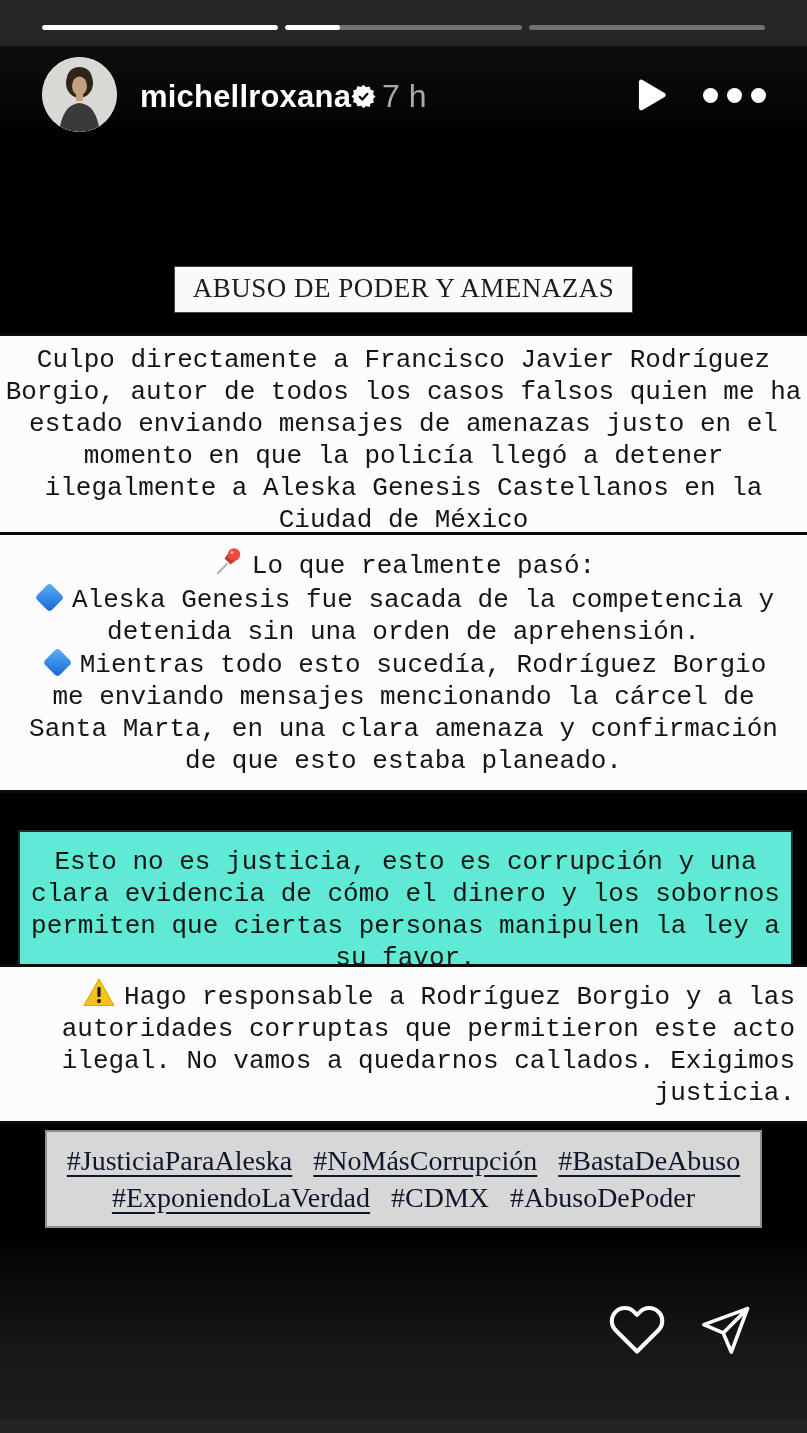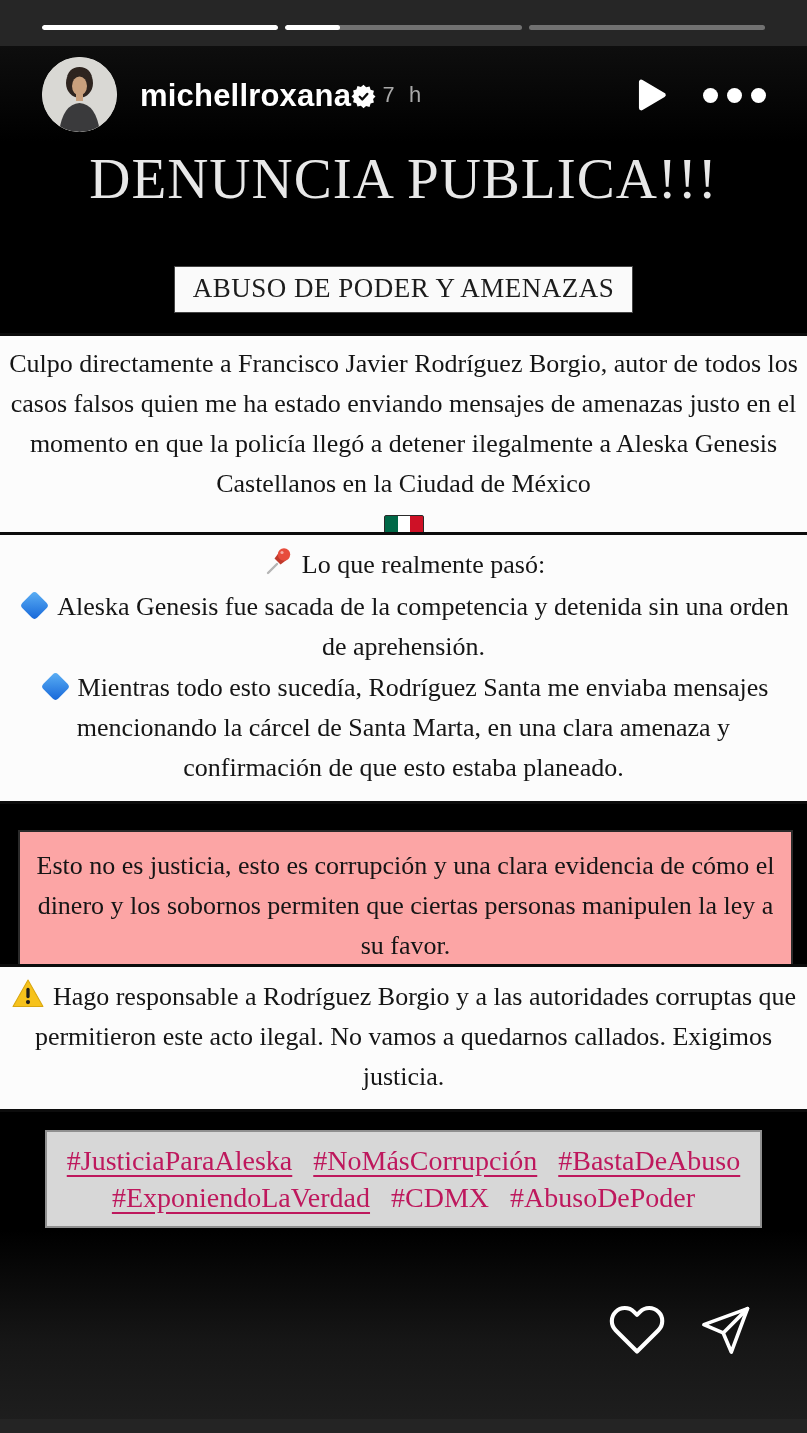--- a/index.html
+++ b/index.html
@@ -12,50 +12,50 @@
   
   .top-strip{position:absolute;top:0;left:0;right:0;height:46px;background:#262626;}
   .progress-row{position:absolute;top:25px;left:42px;right:42px;height:5px;display:flex;gap:7px;}
   .progress-track{flex:1;height:5px;border-radius:3px;background:rgba(255,255,255,0.35);overflow:hidden;}
   .progress-fill{height:100%;background:#fff;border-radius:3px;}
   .header{position:absolute;top:46px;left:0;right:0;height:96px;
     background:linear-gradient(180deg,#0e0e0e 0%, rgba(0,0,0,0) 100%);}
   .avatar{position:absolute;top:57px;left:42px;width:75px;height:75px;border-radius:50%;overflow:hidden;background:#d8d8d4;}
   .user-row{position:absolute;top:78px;left:140px;display:flex;align-items:center;}
   .username{color:#fff;font-weight:bold;font-size:31px;letter-spacing:.2px;text-shadow:0 0 2px rgba(0,0,0,.6);}
-  .timestamp{color:#a9a9a9;font-size:22px;margin-left:6px;font-family:Liberation Mono, monospace;}
+  .timestamp{color:#a9a9a9;font-size:32px;margin-left:6px;}
   .badge{width:25px;height:25px;display:inline-block;}
   .play-btn{position:absolute;top:70px;left:624px;width:50px;height:50px;display:flex;align-items:center;justify-content:center;}
   .more-btn{position:absolute;top:80px;left:699px;width:70px;height:30px;display:flex;align-items:center;justify-content:center;gap:9px;}
   .dot{width:15px;height:15px;border-radius:50%;background:#fff;}
   
   .serif{font-family:"Liberation Serif","DejaVu Serif",serif;}
   .story-title{position:absolute;top:146px;left:0;right:0;text-align:center;
     color:#e8e8e8;font-size:57px;letter-spacing:1px;white-space:nowrap;}
   .banner-wrap{position:absolute;top:266px;left:0;right:0;text-align:center;}
   .banner{display:inline-block;background:#fafafa;color:#1c1c1c;font-size:27px;
     padding:6px 18px 8px;border:1px solid #444;letter-spacing:.5px;}
   .white-block{position:absolute;left:0;right:0;background:#fcfcfc;color:#151515;
-    font-size:26px;line-height:40px;text-align:center;border-top:3px solid #0c0c0c;border-bottom:3px solid #0c0c0c;}
+    font-size:26px;line-height:32px;text-align:center;border-top:3px solid #0c0c0c;border-bottom:3px solid #0c0c0c;font-family:Liberation Mono, monospace;}
   .block-accusation{top:333px;padding:8px 4px 6px;}
   .block-facts{top:532px;padding:8px 2px 12px;}
-  .block-justice{top:830px;left:18px;right:14px;padding:14px 10px;background:#fca5a5;
+  .block-justice{top:830px;left:18px;right:14px;padding:14px 10px;background:#5eead4;
     border:2px solid #2a2a2a;}
-  .block-warning{top:964px;padding:10px 6px 12px;}
+  .block-warning{top:964px;padding:10px 12px 12px;text-align:right;}
   .facts-heading{margin:2px 0 2px;}
   .bullet-item{margin:1px 16px;}
   .diamond{display:inline-block;width:21px;height:21px;border-radius:4px;
     background:linear-gradient(135deg,#5db1f5 0%,#1565d8 100%);
     transform:rotate(45deg);margin:0 12px 0 6px;vertical-align:-1px;}
   .flag{display:inline-block;width:38px;height:24px;margin-top:4px;
     background:linear-gradient(90deg,#006847 0 33%,#ffffff 33% 66%,#ce1126 66% 100%);
     border:1px solid #2a2a2a;border-radius:2px;vertical-align:middle;}
   .inline-icon{vertical-align:-4px;margin-right:8px;}
   .hashtags-box{position:absolute;top:1130px;left:45px;right:45px;background:#d7d7d7;
-    border:2px solid #8f8f8f;color:#be185d;font-size:28px;line-height:37px;
+    border:2px solid #8f8f8f;color:#0f172a;font-size:28px;line-height:37px;
     text-align:center;padding:10px 6px;}
   .hashtag{margin:0 7px;white-space:nowrap;}
   .hashtag.underlined{text-decoration:underline;text-underline-offset:5px;text-decoration-thickness:2px;}
   
   .footer-fade{position:absolute;left:0;right:0;top:1230px;bottom:0;
     background:linear-gradient(180deg,rgba(20,20,20,0) 0%,#161616 55%,#1f1f1f 100%);}
   .reply-pill{position:absolute;top:1275px;left:45px;width:527px;height:108px;
     border:2px solid #dadada;border-radius:56px;display:flex;align-items:center;background:transparent;}
   .reply-input{background:transparent;border:none;outline:none;color:#fff;
     font-size:29px;width:100%;padding:0 30px 0 50px;font-family:"Liberation Sans",sans-serif;}
@@ -119,21 +119,20 @@
       <path d="M8 5.2v13.6L19.5 12 8 5.2z" fill="#fff" stroke="#fff" stroke-width="2.5" stroke-linejoin="round"></path>
     </svg>
   </div>
 
   <div class="more-btn">
     <span class="dot"></span>
     <span class="dot"></span>
     <span class="dot"></span>
   </div>
 
-  <div class="story-title serif">DENUNCIA PUBLICA!!!</div>
 
   <div class="banner-wrap">
     <span class="banner serif">ABUSO DE PODER Y AMENAZAS</span>
   </div>
 
   <div class="white-block serif block-accusation">
     <span>Culpo directamente a Francisco Javier Rodríguez Borgio, autor de todos los casos falsos quien me ha estado enviando mensajes de amenazas justo en el momento en que la policía llegó a detener ilegalmente a Aleska Genesis Castellanos en la Ciudad de México</span>
     <br>
     <span class="flag"></span>
   </div>
@@ -144,21 +143,21 @@
         <line x1="6" y1="28" x2="15" y2="19" stroke="#b5b5b5" stroke-width="2.4" stroke-linecap="round"></line>
         <path d="M12.5 13.5 L18.5 19.5 L26.5 13.5 L18.5 5.5 Z" fill="#c0392b"></path>
         <circle cx="22" cy="9.5" r="6.2" fill="#e74c3c"></circle>
         <circle cx="20" cy="7.5" r="1.6" fill="#f5a9a2"></circle>
       </svg><span>Lo que realmente pasó:</span>
     </div>
     <div class="bullet-item">
       <span class="diamond"></span><span>Aleska Genesis fue sacada de la competencia y detenida sin una orden de aprehensión.</span>
     </div>
     <div class="bullet-item">
-      <span class="diamond"></span><span>Mientras todo esto sucedía, Rodríguez Santa me enviaba mensajes mencionando la cárcel de Santa Marta, en una clara amenaza y confirmación de que esto estaba planeado.</span>
+      <span class="diamond"></span><span>Mientras todo esto sucedía, Rodríguez Borgio me enviando mensajes mencionando la cárcel de Santa Marta, en una clara amenaza y confirmación de que esto estaba planeado.</span>
     </div>
   </div>
 
   <div class="white-block serif block-justice">
     <span>Esto no es justicia, esto es corrupción y una clara evidencia de cómo el dinero y los sobornos permiten que ciertas personas manipulen la ley a su favor.</span>
   </div>
 
   <div class="white-block serif block-warning">
     <svg class="inline-icon" width="34" height="31" viewBox="0 0 32 30">
       <path d="M16 2 L30.5 27.5 H1.5 Z" fill="#f6c21c" stroke="#d9a60f" stroke-width="1" stroke-linejoin="round"></path>

